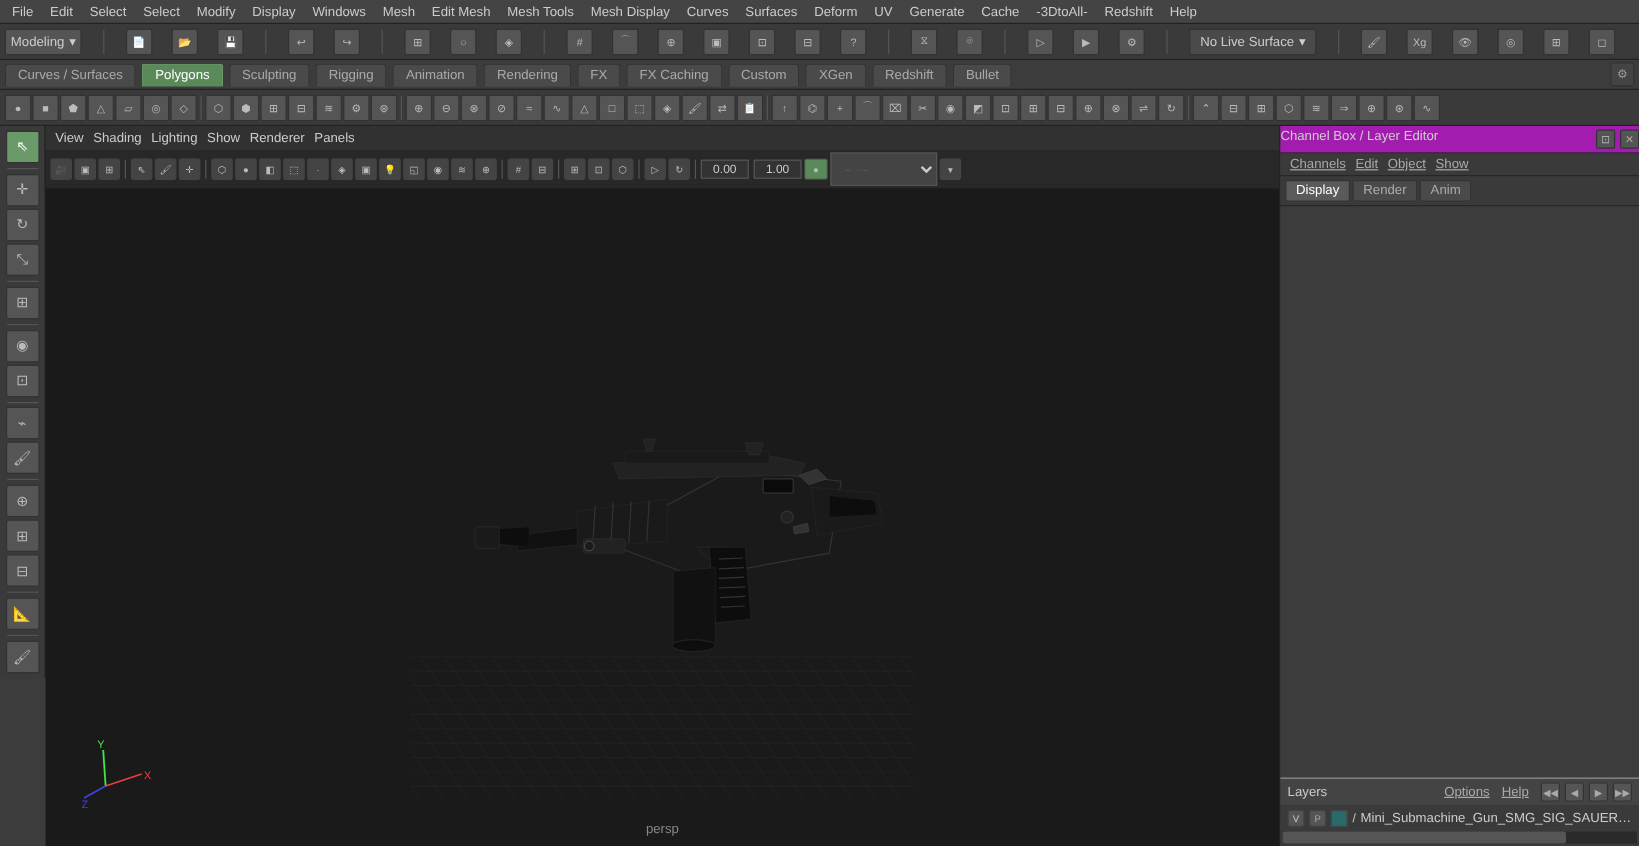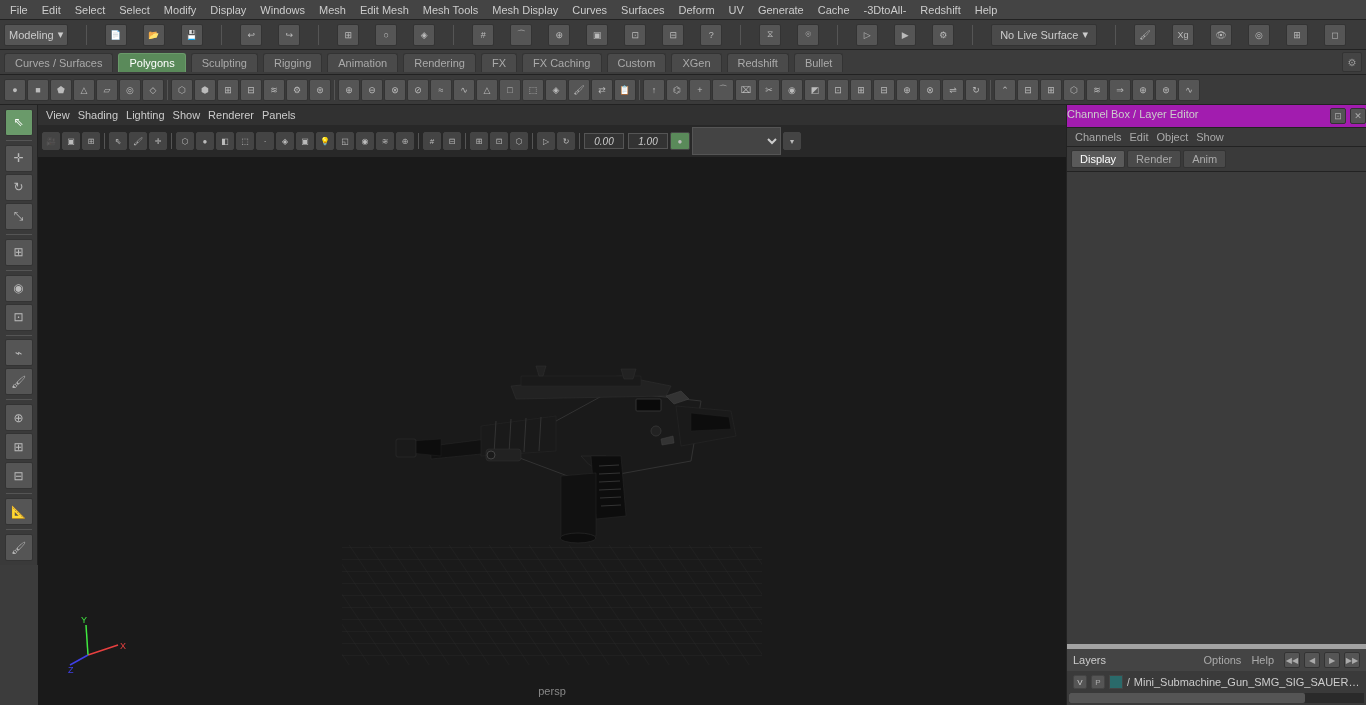--- a/index.html
+++ b/index.html
@@ -197,21 +197,20 @@
       font-size: 8px;
     }
     .vp-input {
       background: #333;
       border: 1px solid #555;
       color: #ccc;
       width: 40px;
       height: 16px;
       font-size: 10px;
       text-align: center;
-      font-style: italic;
     }
     .vp-dropdown {
       background: #444;
       border: 1px solid #555;
       color: #ccc;
       height: 28px;
       font-size: 10px;
       padding: 12px 2px;
     }
     .vp-separator { width: 1px; height: 16px; background: #555; margin: 0 2px; }
@@ -290,25 +289,25 @@
       overflow-y: auto;
       background: #3c3c3c;
     }
     #channel-box-submenu {
       display: flex;
       gap: 8px;
       padding: 3px 8px;
       border-bottom: 1px solid #222;
       background: #3a3a3a;
     }
-    .cb-sub { cursor: pointer; color: #aaa; font-size: 11px; }
+    .cb-sub { cursor: pointer; color: #aaa; font-size: 11px; text-decoration: underline; }
 
     
     #layers-panel {
-      border-top: 5px solid #a3a3a3;
+      border-top: 1px solid #a3a3a3;
     }
     #layers-header {
       display: flex;
       align-items: center;
       background: #444;
       padding: 3px 6px;
       gap: 4px;
     }
     .layers-title { flex: 1; font-size: 11px; color: #ccc; }
     .layer-btn {

